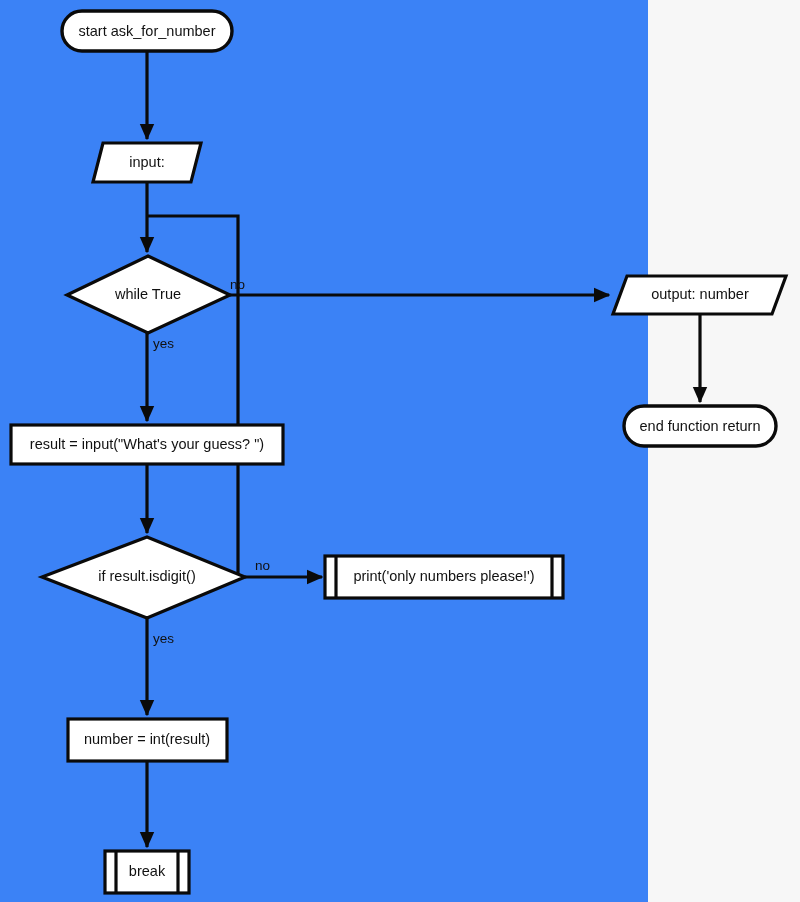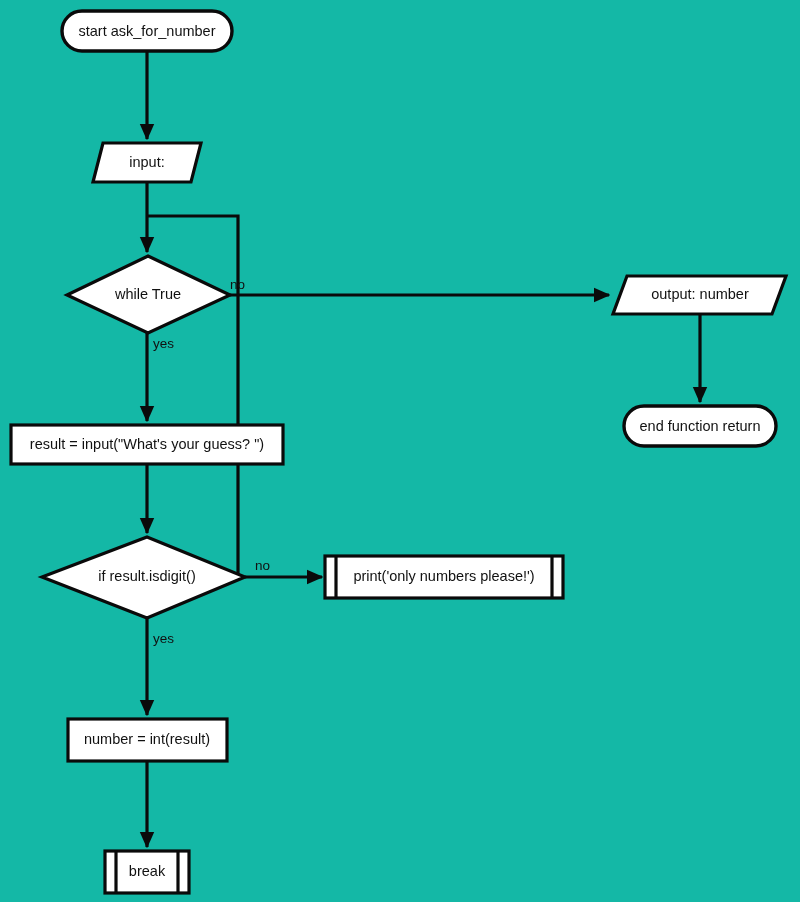--- a/index.html
+++ b/index.html
@@ -8,23 +8,23 @@
     background: #f7f7f7;
   }
   body {
     width: 800px;
     height: 902px;
     font-family: "Liberation Sans", sans-serif;
     overflow: hidden;
   }
   #flowchart-root {
     position: relative;
-    width: 800px;
+    width: 648px;
     height: 902px;
-    background: #14b8a6;
+    background: #3b82f6;
   }
   #flow-svg {
     position: absolute;
     top: 0;
     left: 0;
     width: 800px;
     height: 902px;
     display: block;
   }
   .node-shape {

